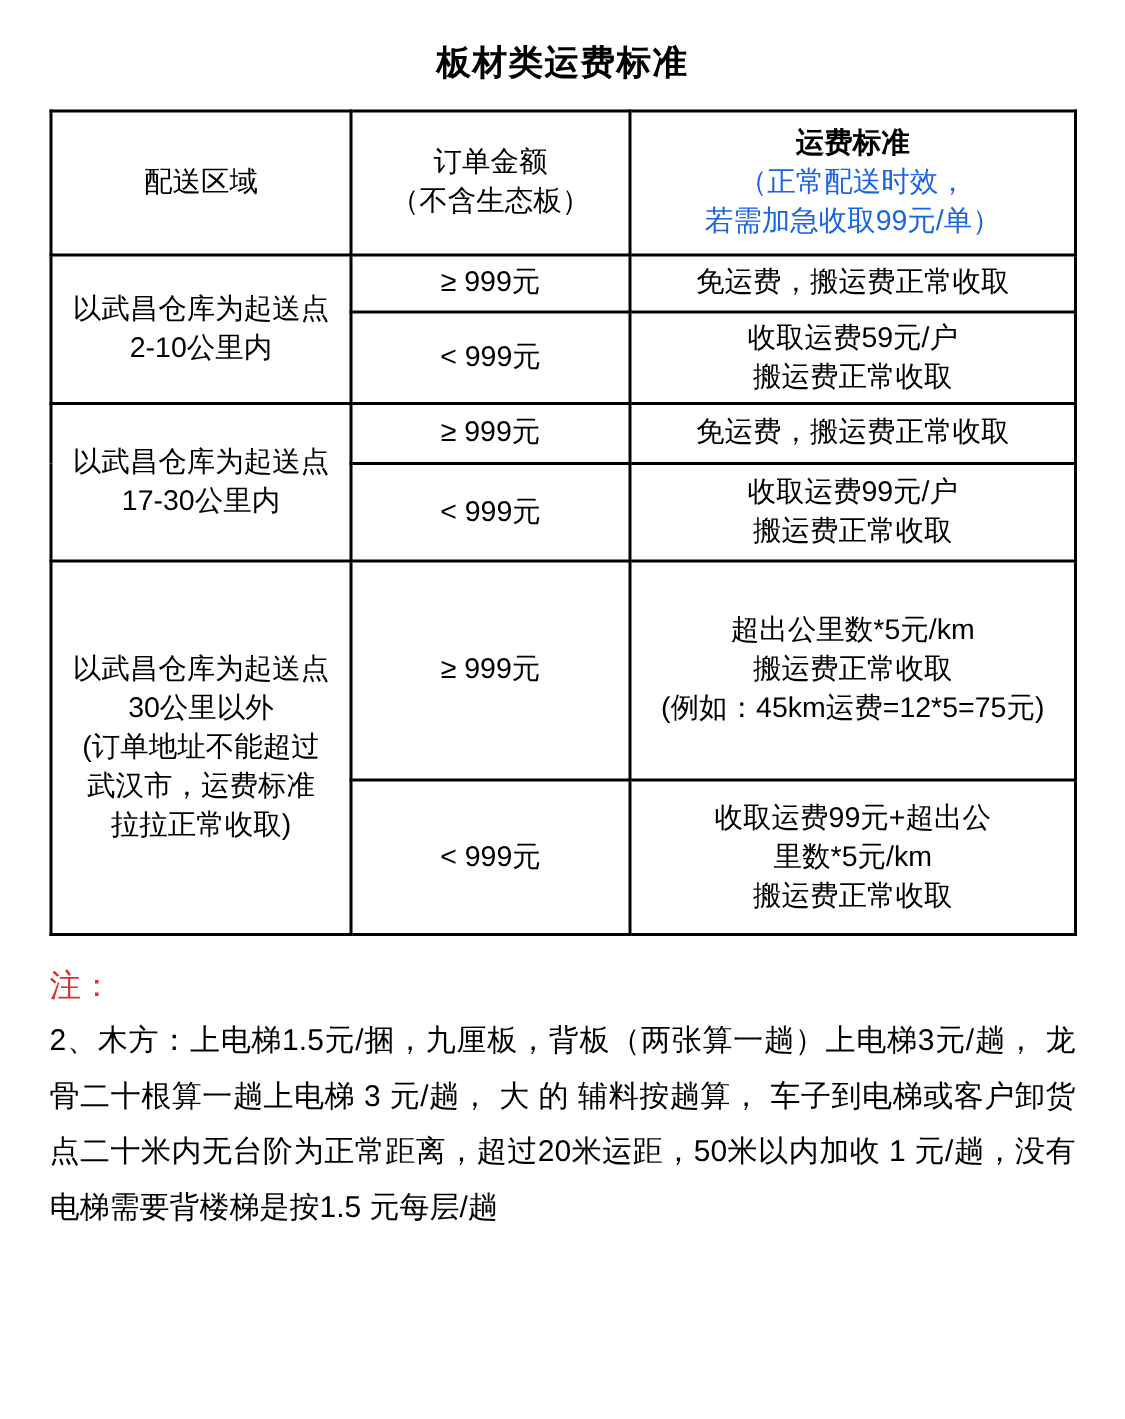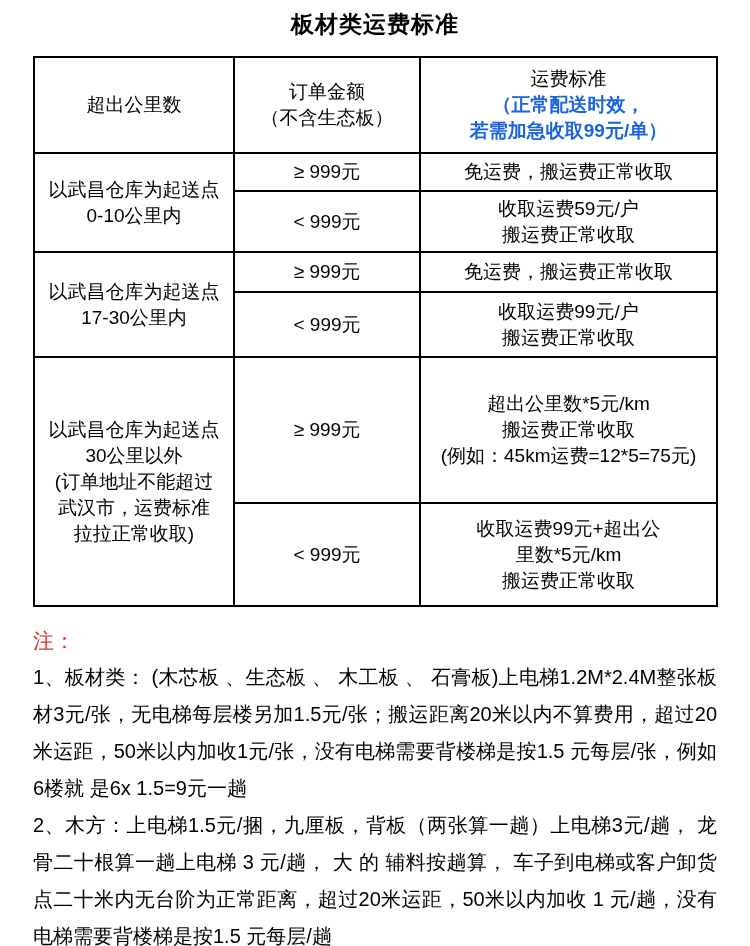--- a/index.html
+++ b/index.html
@@ -13,21 +13,21 @@
     width:750px;height:946px;
     background:#ffffff;
     color:#000;
     font-family:"Liberation Sans","DejaVu Sans",sans-serif;
     overflow:hidden;
   }
   .page-title{
     text-align:center;
     font-size:23px;
     font-weight:bold;
-    padding-top:9px;
+    padding-top:26px;
     letter-spacing:1px;
   }
   table.fee-table{
     border-collapse:collapse;
     table-layout:fixed;
     margin:16px 0 0 33px;
     width:683px;
   }
   .fee-table th,.fee-table td{
     border:2px solid var(--border-black);
@@ -41,22 +41,22 @@
   col.c1{width:200px;}
   col.c2{width:186px;}
   col.c3{width:297px;}
   tr.h-hdr{height:96px;}
   tr.h-a1{height:38px;}
   tr.h-b1{height:61px;}
   tr.h-a2{height:40px;}
   tr.h-b2{height:65px;}
   tr.h-a3{height:146px;}
   tr.h-b3{height:103px;}
-  .bold{font-weight:normal;}
-  .blue{color:var(--accent-blue);font-weight:bold;}
+  .bold{font-weight:bold;}
+  .blue{color:var(--accent-blue);font-weight:normal;}
   .fee-cell .line,.area-cell .line,.hdr-line{display:block;}
   .area-cell{line-height:28px;margin-top:33px;}
   .notes{
     margin:15px 33px 0 33px;
     font-size:20px;
     line-height:37px;
   }
   .notes-label{
     color:var(--note-red);
     font-size:21px;
@@ -74,37 +74,37 @@
 <table class="fee-table">
   <colgroup>
       <col class="c1">
       <col class="c2">
       <col class="c3">
     </colgroup>
 
   <tbody>
       <tr class="h-hdr">
     <th>
-      <span class="hdr-line">超出公里数</span>
+      <span class="hdr-line">配送区域</span>
     </th>
     <th>
       <span class="hdr-line">订单金额</span>
       <span class="hdr-line">（不含生态板）</span>
     </th>
     <th>
       <span class="hdr-line bold">运费标准</span>
       <span class="hdr-line blue">（正常配送时效，</span>
       <span class="hdr-line blue">若需加急收取99元/单）</span>
     </th>
   </tr>
 
   <tr class="h-a1">
     <td class="area-cell" rowspan="2">
       <span class="line">以武昌仓库为起送点</span>
-      <span class="line">0-10公里内</span>
+      <span class="line">2-10公里内</span>
     </td>
     <td class="amount-cell">≥ 999元</td>
     <td class="fee-cell">
       <span class="line">免运费，搬运费正常收取</span>
     </td>
   </tr>
   <tr class="h-b1">
     <td class="amount-cell">&lt; 999元</td>
     <td class="fee-cell">
       <span class="line">收取运费59元/户</span>
@@ -151,15 +151,14 @@
       <span class="line">收取运费99元+超出公</span>
       <span class="line">里数*5元/km</span>
       <span class="line">搬运费正常收取</span>
     </td>
   </tr>
 </tbody>
   </table>
 
 <div class="notes">
   <div class="notes-label">注：</div>
-  <p class="note-p">1、板材类： (木芯板 、生态板 、 木工板 、 石膏板)上电梯1.2M*2.4M整张板材3元/张，无电梯每层楼另加1.5元/张；搬运距离20米以内不算费用，超过20米运距，50米以内加收1元/张，没有电梯需要背楼梯是按1.5 元每层/张，例如6楼就 是6x 1.5=9元一趟</p>
   <p class="note-p">2、木方：上电梯1.5元/捆，九厘板，背板（两张算一趟）上电梯3元/趟， 龙骨二十根算一趟上电梯 3 元/趟， 大 的 辅料按趟算， 车子到电梯或客户卸货点二十米内无台阶为正常距离，超过20米运距，50米以内加收 1 元/趟，没有电梯需要背楼梯是按1.5 元每层/趟</p>
 </div>
 
 </body></html>

